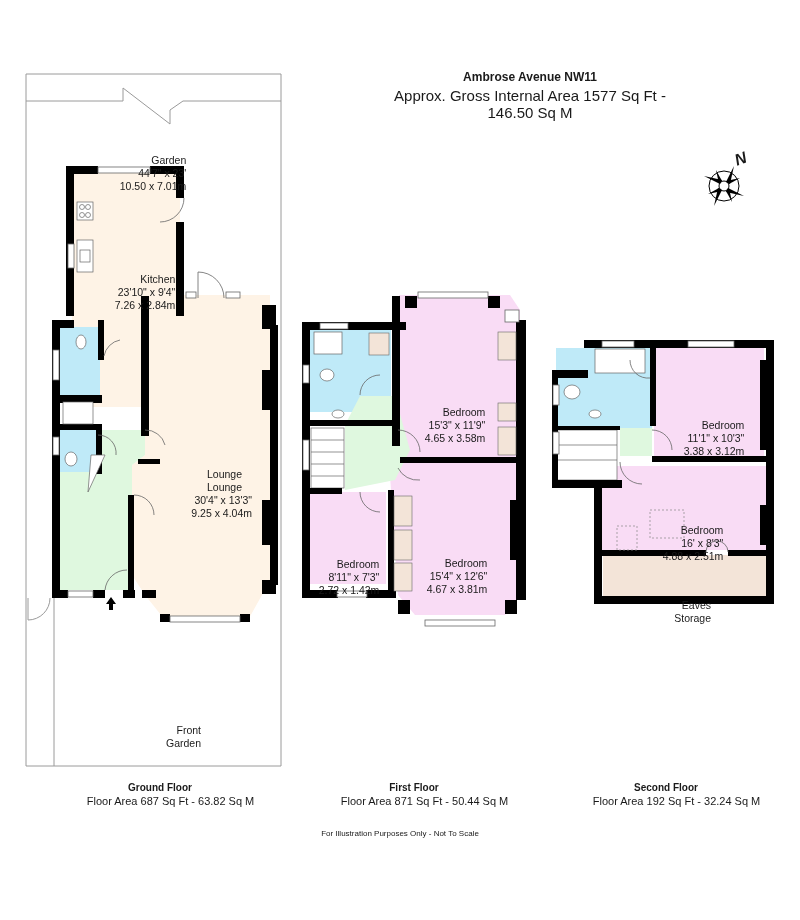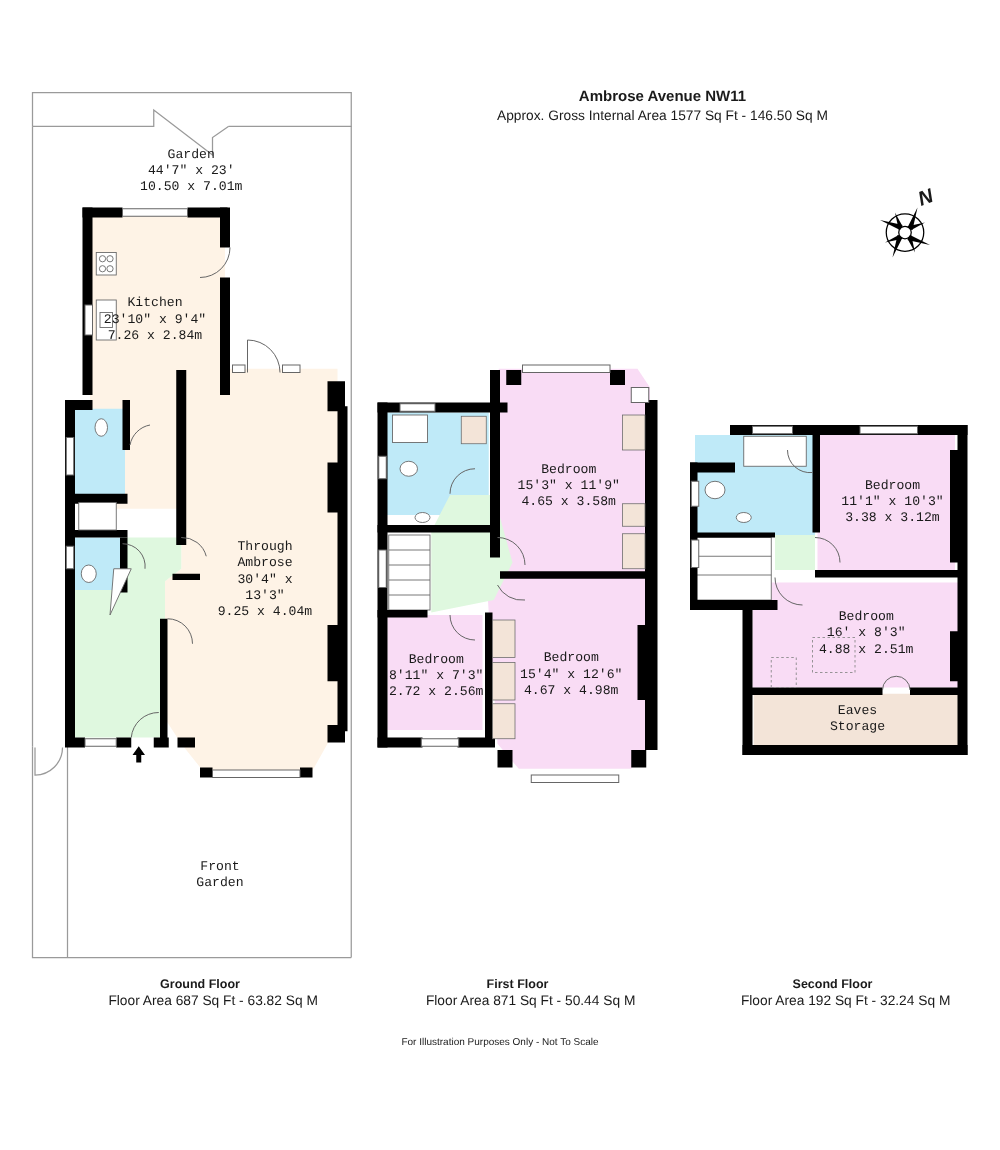--- a/index.html
+++ b/index.html
@@ -1,22 +1,22 @@
 <!DOCTYPE html>
 <html><head>
 <meta charset="utf-8">
 <style>
   html, body { margin: 0; padding: 0; background: #ffffff; }
   body { width: 800px; height: 920px; position: relative; overflow: hidden; font-family: "Liberation Sans", sans-serif; color: #1a1a1a; }
   .abs { position: absolute; }
   .title-wrap { position: absolute; left: 380px; top: 70px; width: 300px; text-align: center; }
   .title-wrap .t { font-size: 12px; font-weight: bold; }
-  .title-wrap .s { font-size: 11px; margin-top: 3px; }
+  .title-wrap .s { font-size: 15px; margin-top: 3px; }
   svg { position: absolute; left: 0; top: 0; }
-  .lbl { position: absolute; text-align: center; font-family: Liberation Mono, monospace; font-size: 10.5px; line-height: 13px; color: #1a1a1a; transform: translateX(-50%); white-space: nowrap; }
+  .lbl { position: absolute; text-align: right; font-family: Liberation Sans, sans-serif; font-size: 10.5px; line-height: 13px; color: #1a1a1a; transform: translateX(-50%); white-space: nowrap; margin-top: 36px; }
   .floor { position: absolute; text-align: center; transform: translateX(-50%); white-space: nowrap; }
   .floor .n { font-size: 10px; font-weight: bold; }
   .floor .a { font-size: 11px; margin-top: 2px; margin-left: 21px; }
   .disc { position: absolute; left: 400px; top: 829px; transform: translateX(-50%); font-size: 8px; white-space: nowrap; text-align: center; }
 </style>
 </head>
 <body>
 
 <div class="title-wrap">
   <div class="t">Ambrose Avenue NW11</div>
@@ -231,48 +231,48 @@
   </g>
 </svg>
 
 <div class="abs" style="left:735px;top:150px;font-size:16px;font-weight:bold;font-style:italic;transform:rotate(-20deg);">N</div>
 
 <div class="lbl" style="left:153px;top:118px;">
   <div>Garden</div>
   <div>44'7" x 23'</div>
   <div>10.50 x 7.01m</div>
 </div>
-<div class="lbl" style="left:124px;top:237px;">
+<div class="lbl" style="left:145px;top:237px;">
   <div>Kitchen</div>
   <div>23'10" x 9'4"</div>
   <div>7.26 x 2.84m</div>
 </div>
 <div class="lbl" style="left:212px;top:432px;width:80px;white-space:normal;">
-  <div style="width:60px;margin:0 auto;">Through Ambrose</div>
+  <div style="width:60px;margin:0 auto;">Lounge Lounge</div>
   <div>30'4" x 13'3"</div>
   <div>9.25 x 4.04m</div>
 </div>
 <div class="lbl" style="left:176px;top:688px;width:50px;white-space:normal;">
   <div>Front Garden</div>
 </div>
 
 <div class="lbl" style="left:455px;top:370px;">
   <div>Bedroom</div>
   <div>15'3" x 11'9"</div>
   <div>4.65 x 3.58m</div>
 </div>
 <div class="lbl" style="left:349px;top:522px;">
   <div>Bedroom</div>
   <div>8'11" x 7'3"</div>
-  <div>2.72 x 2.56m</div>
+  <div>2.72 x 1.42m</div>
 </div>
 <div class="lbl" style="left:457px;top:521px;">
   <div>Bedroom</div>
   <div>15'4" x 12'6"</div>
-  <div>4.67 x 4.98m</div>
+  <div>4.67 x 3.81m</div>
 </div>
 
 <div class="lbl" style="left:714px;top:383px;">
   <div>Bedroom</div>
   <div>11'1" x 10'3"</div>
   <div>3.38 x 3.12m</div>
 </div>
 <div class="lbl" style="left:693px;top:488px;">
   <div>Bedroom</div>
   <div>16' x 8'3"</div>

